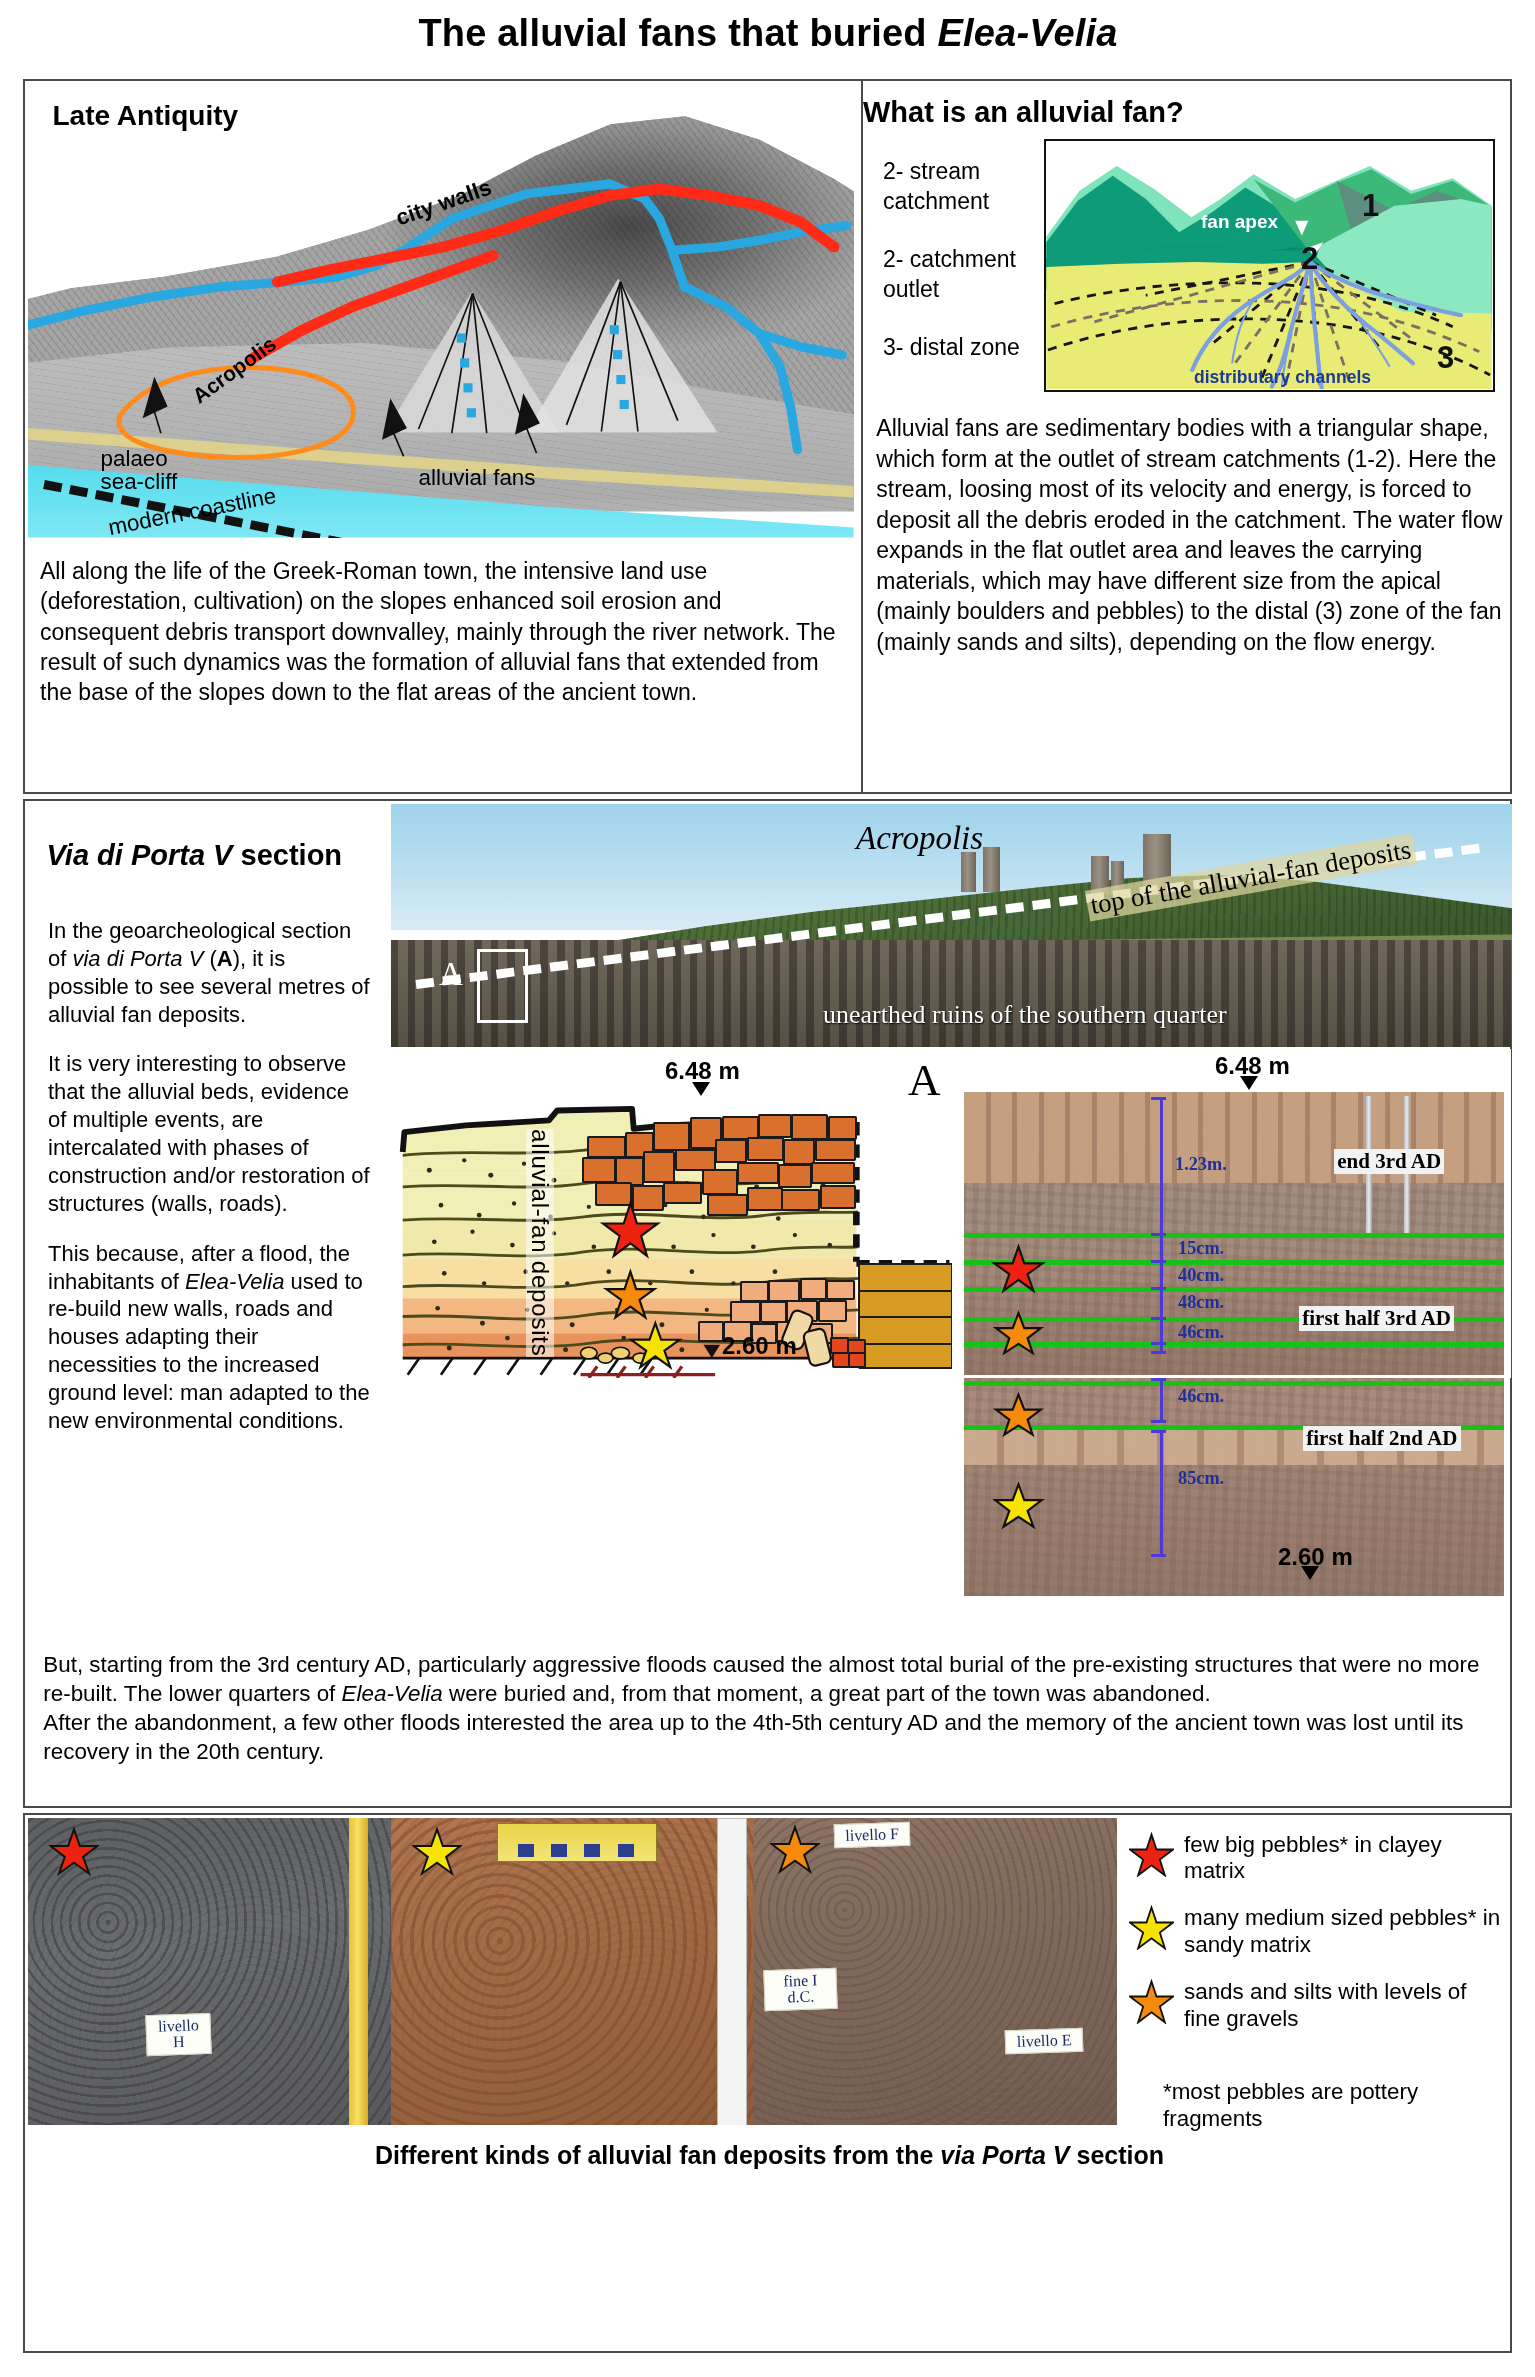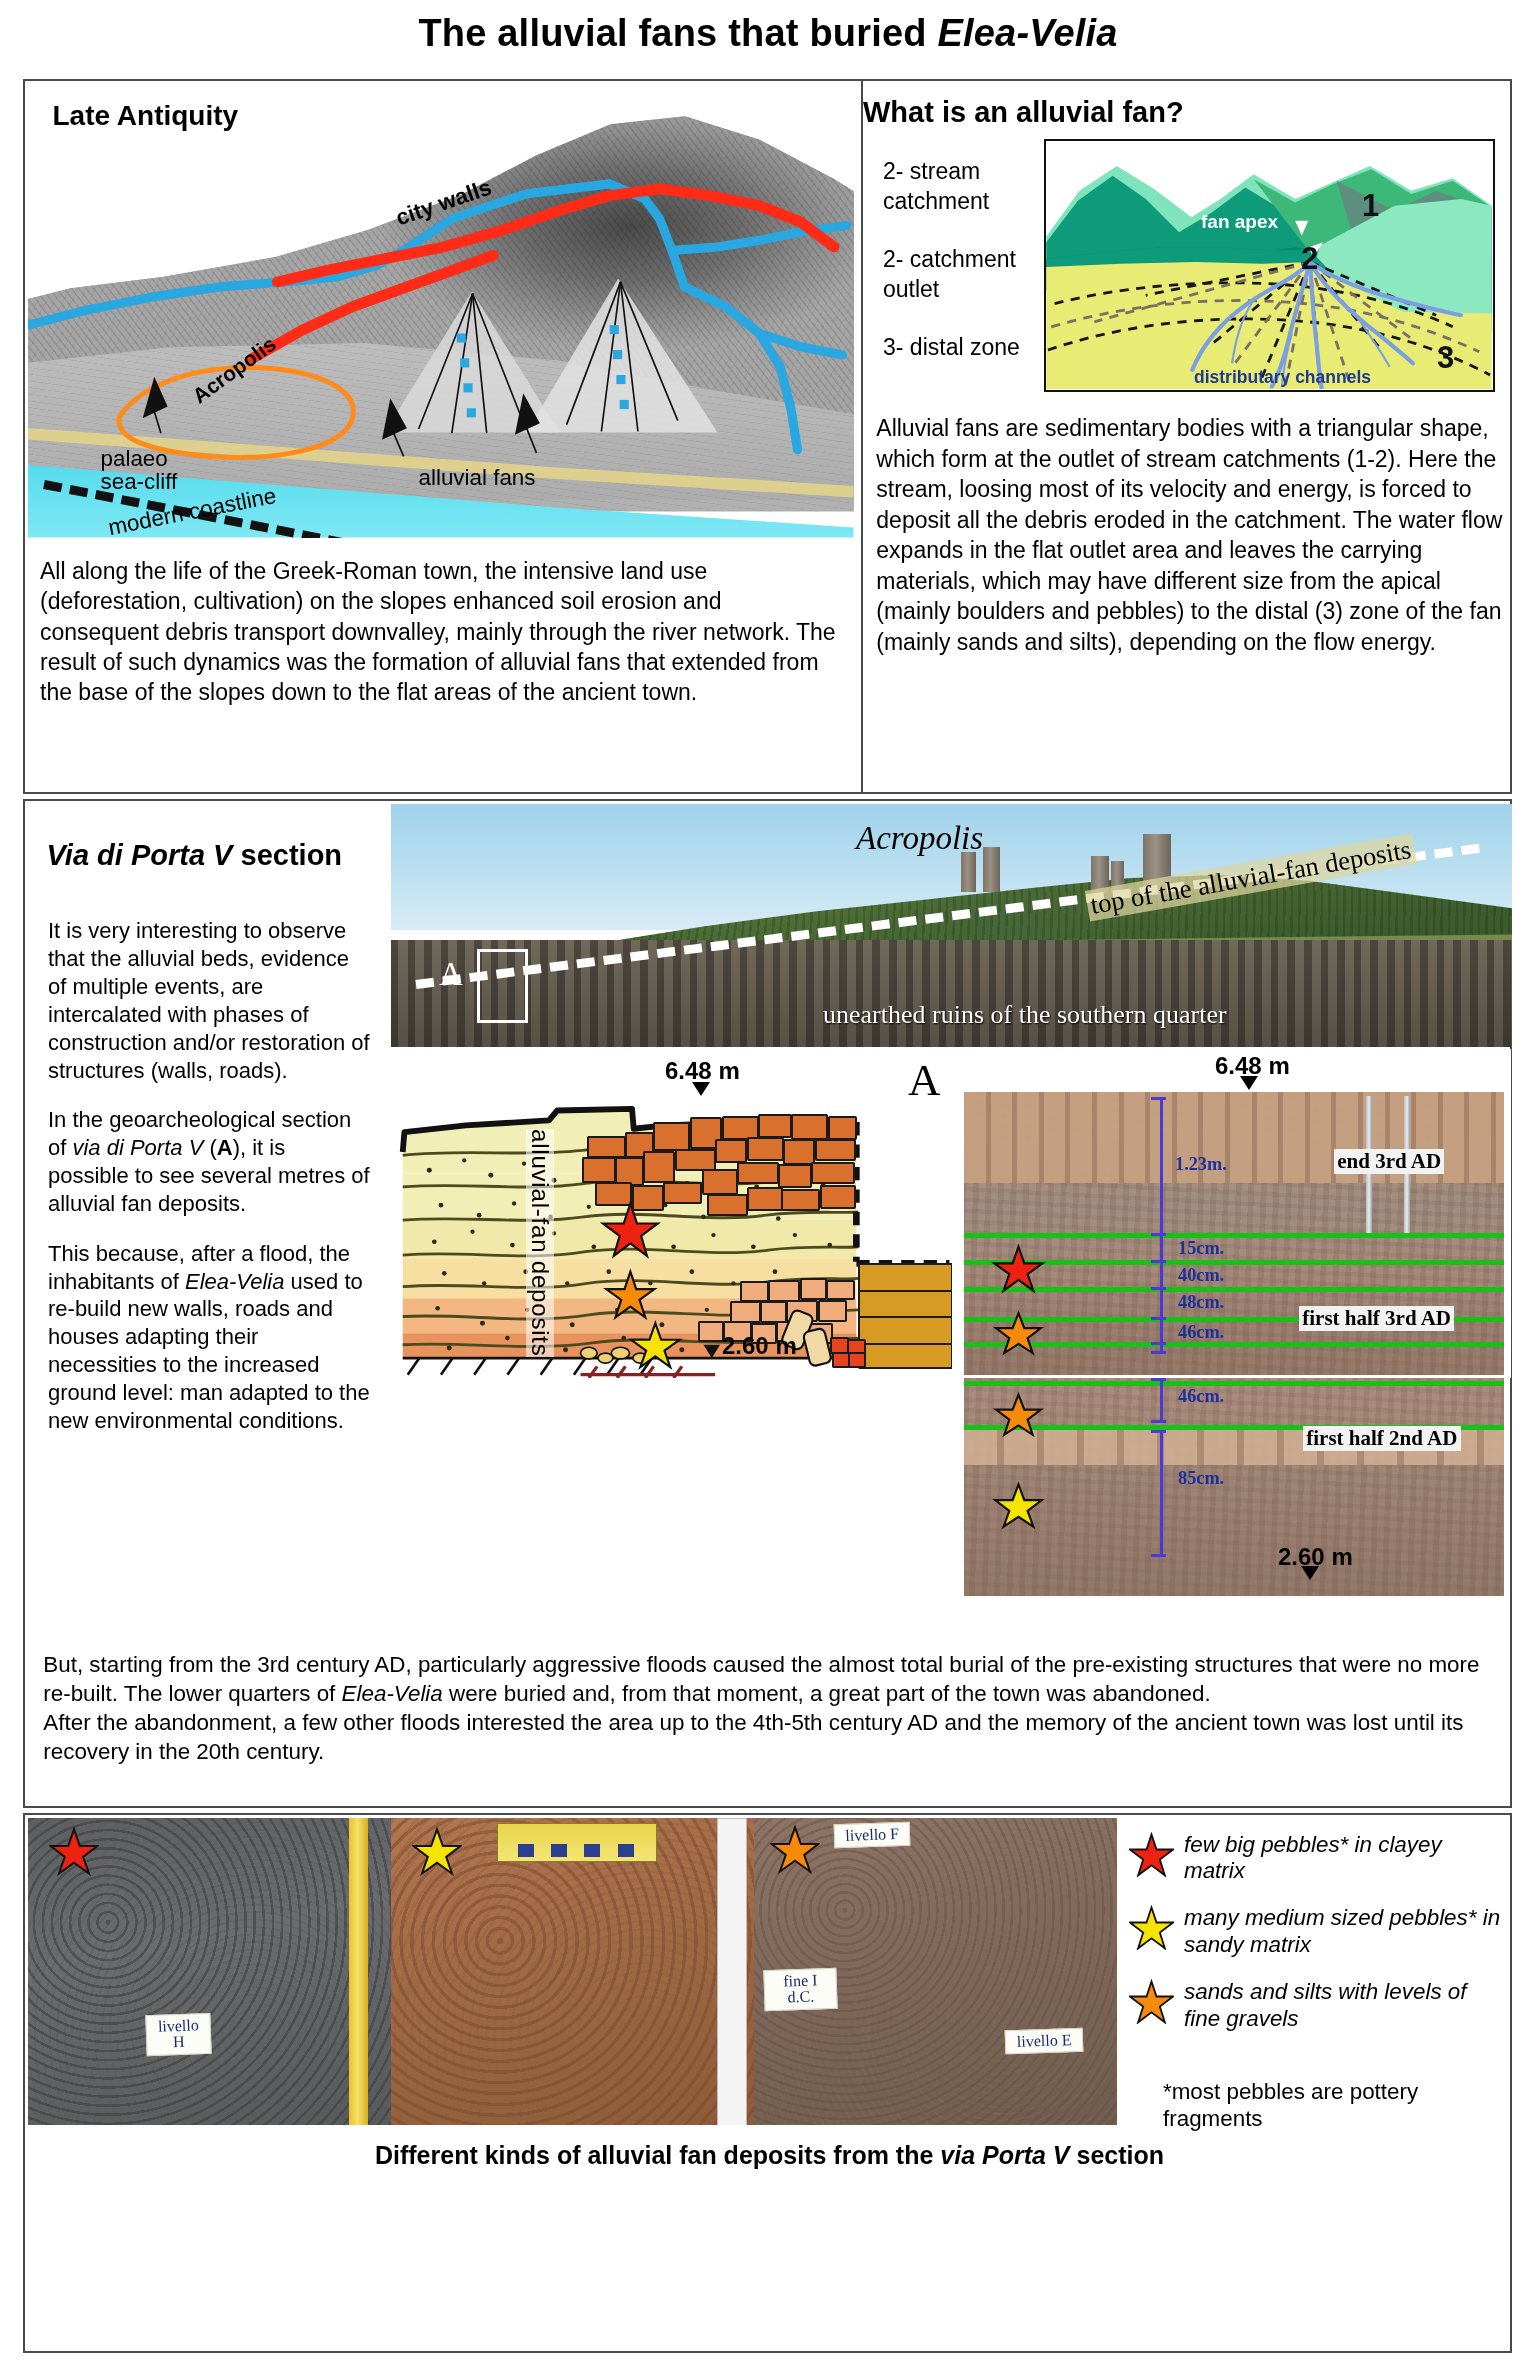--- a/index.html
+++ b/index.html
@@ -160,21 +160,21 @@
       repeating-radial-gradient(circle at 68% 66%, rgba(130,105,90,.35) 0 1.7px, rgba(0,0,0,0) 1.7px 6.6px),
       linear-gradient(170deg,#8e7565 0%,#7e6758 50%,#6f5b4d 100%);}
   .notecard{position:absolute;background:#fdfdf7;border:0.8px solid #d6d2c4;color:#1b2a6b;
     font-family:"Liberation Serif",serif;text-align:center;line-height:1.05;padding:2.5px 4.2px;
     font-size:16px;transform:rotate(-2deg);}
   .rulerY{position:absolute;width:18.3px;background:linear-gradient(90deg,#e8c22a,#f7e06a 45%,#d6ae1c);}
   .rulerCard{position:absolute;background:linear-gradient(180deg,#e9d44a,#f3e476);border:0.8px solid #8a7c22;}
   .rulerCard .sq{position:absolute;background:#2b3f8f;}
   .tape{position:absolute;background:#f4f4f4;border:0.8px solid #bbb;}
 
-  #legend{position:absolute;left:1104px;top:16.6px;width:376px;font-size:22.4px;line-height:1.2;font-style:italic;}
+  #legend{position:absolute;left:1104px;top:16.6px;width:376px;font-size:22.4px;line-height:1.2;}
   .legrow{display:flex;align-items:flex-start;margin-bottom:20px;}
   .legrow .lbl{margin-left:10px;}
   #footnote{position:absolute;left:1138px;top:264px;width:349px;font-size:22.4px;line-height:1.2;}
   #botCaption{position:absolute;left:0;top:326px;width:1489px;text-align:center;font-size:25px;font-weight:bold;}
   #botCaption .it{font-style:italic;}
 </style>
 </head>
 <body>
 
 <div class="poster">
@@ -330,22 +330,22 @@
     <div id="fanText">Alluvial fans are sedimentary bodies with a triangular shape, which form at the outlet of stream catchments (1-2). Here the stream, loosing most of its velocity and energy, is forced to deposit all the debris eroded in the catchment. The water flow expands in the flat outlet area and leaves the carrying materials, which may have different size from the apical (mainly boulders and pebbles) to the distal (3) zone of the fan (mainly sands and silts), depending on the flow energy.</div>
   </div>
 
   <div class="frame" id="midBlock">
 
     <div id="viaTitle">
       <span class="it">Via di Porta V</span><span> section</span>
     </div>
 
     <div id="viaText">
+      <p>In the geoarcheological section of <span class="it">via di Porta V</span> (<span class="bd">A</span>), it is possible to see several metres of alluvial fan deposits.</p>
       <p>It is very interesting to observe that the alluvial beds, evidence of multiple events, are intercalated with phases of construction and/or restoration of structures (walls, roads).</p>
-      <p>In the geoarcheological section of <span class="it">via di Porta V</span> (<span class="bd">A</span>), it is possible to see several metres of alluvial fan deposits.</p>
       <p>This because, after a flood, the inhabitants of <span class="it">Elea-Velia</span> used to re-build new walls, roads and houses adapting their necessities to the increased ground level: man adapted to the new environmental conditions.</p>
     </div>
 
     <div id="pano">
       <div class="sky"></div>
       <div class="hillgreen"></div>
       <div class="hilltex"></div>
       <div class="grassstrip"></div>
       <div class="ruinsband"></div>
       <div class="tower" style="left:752px;top:30px;width:28px;height:61px;"></div>

